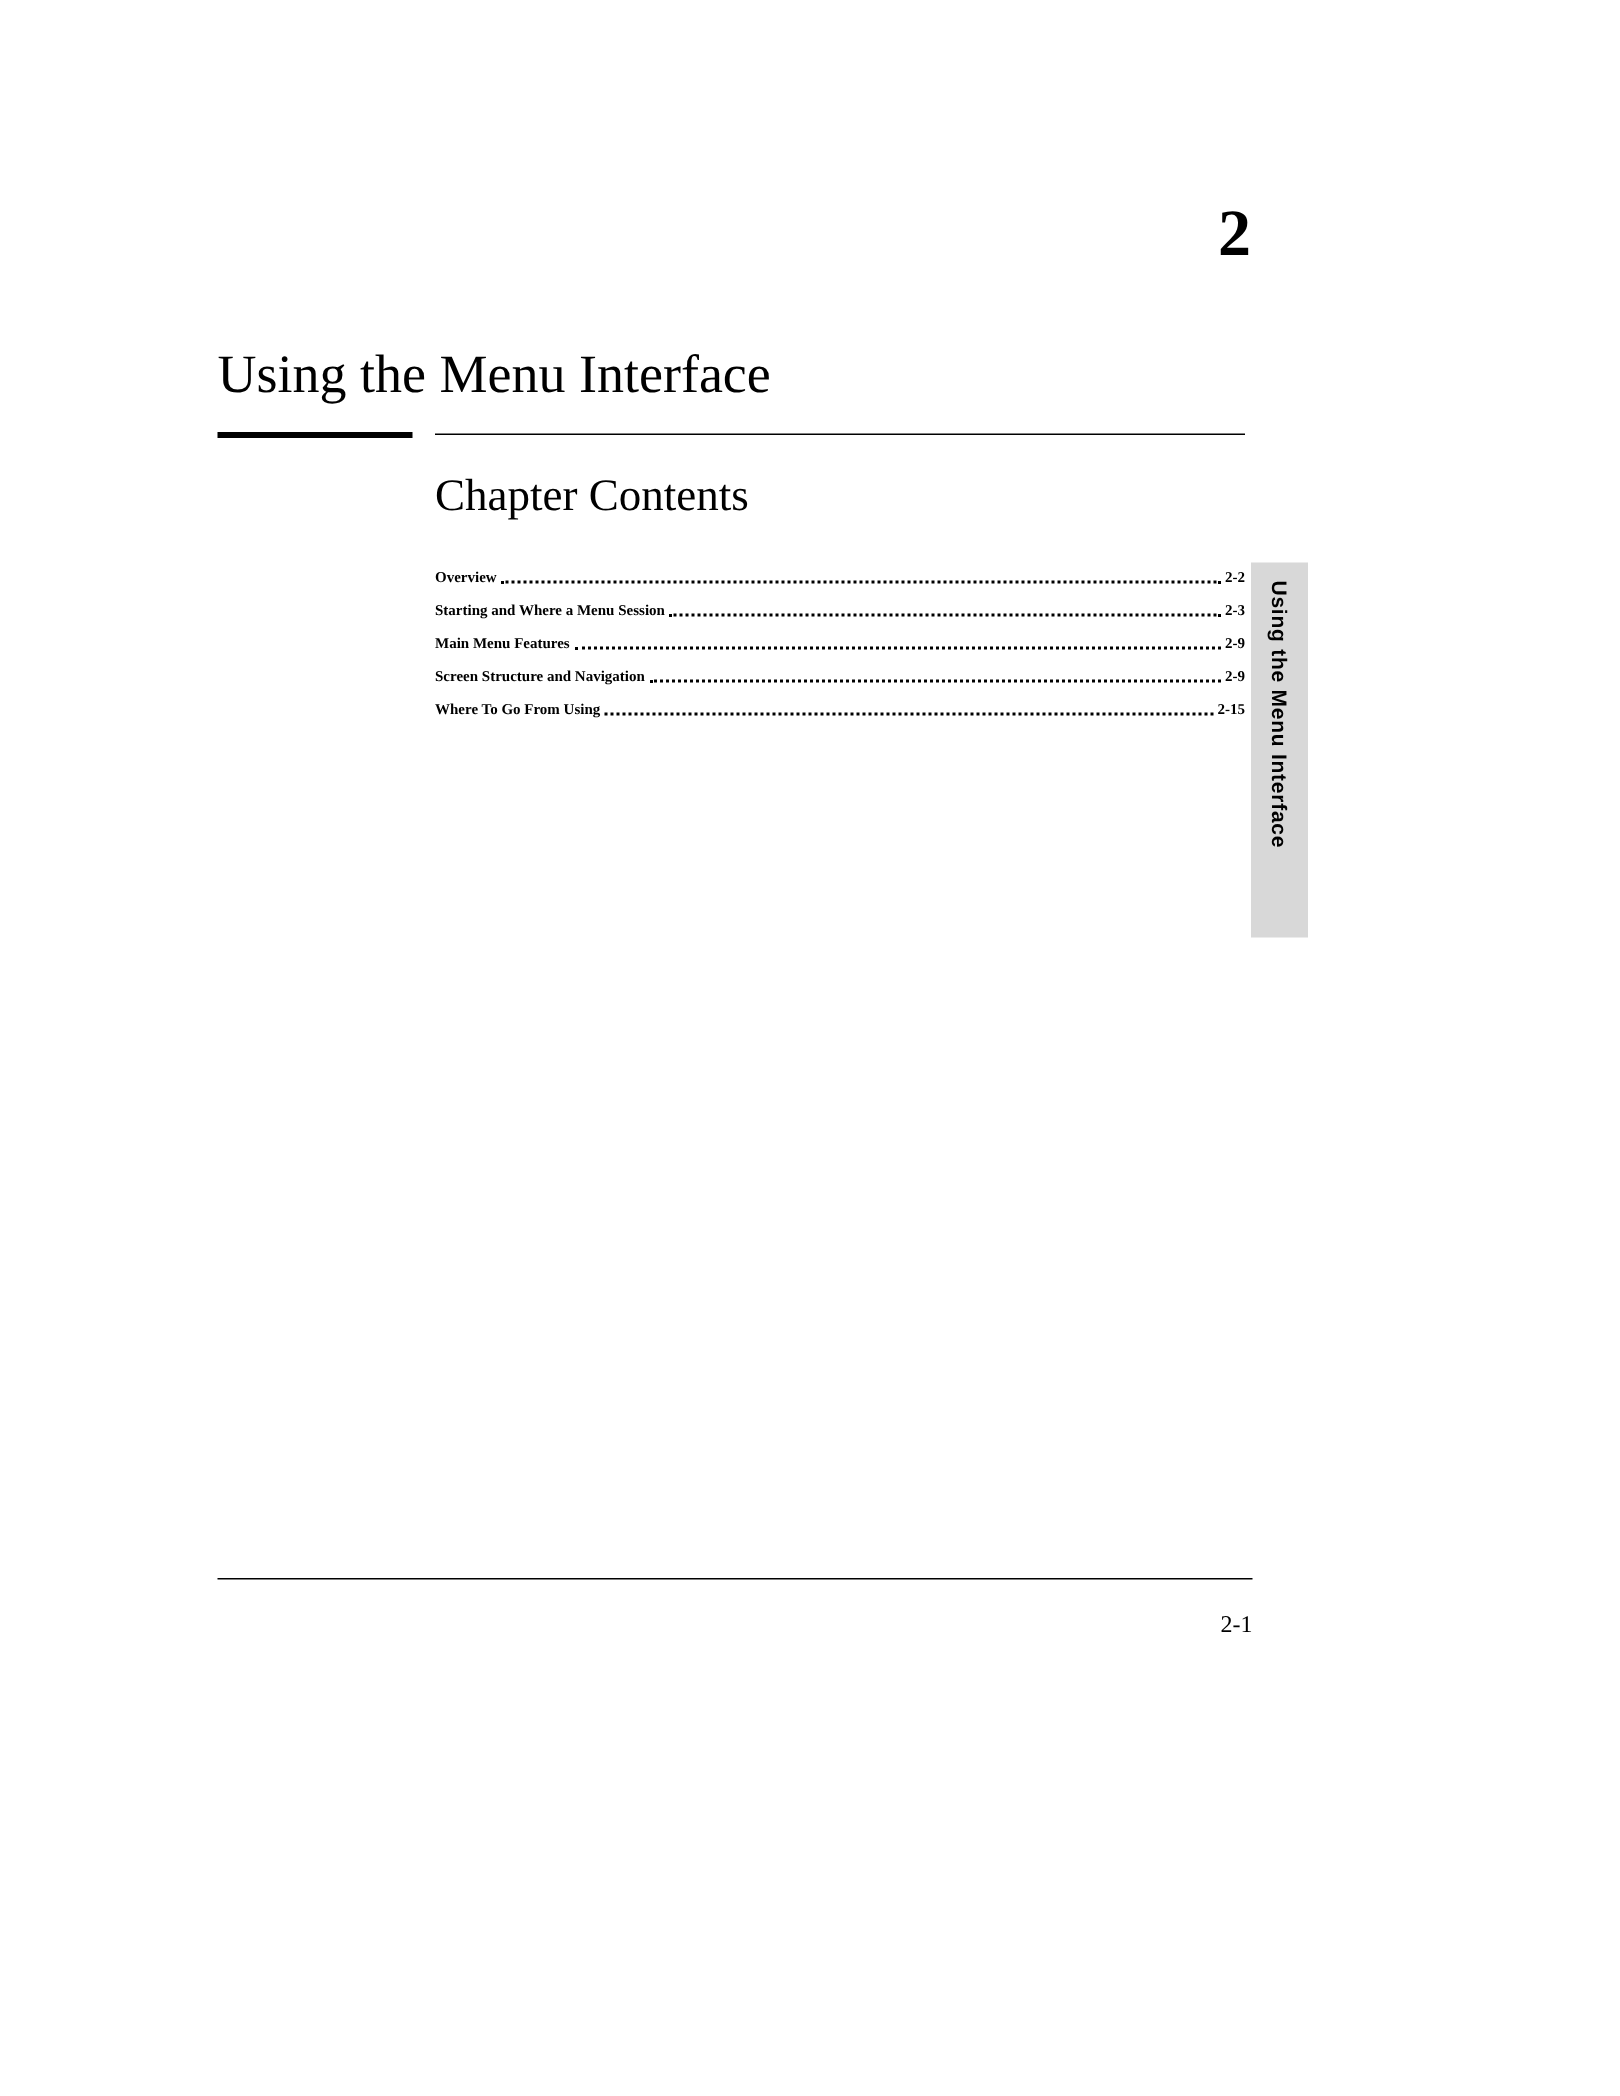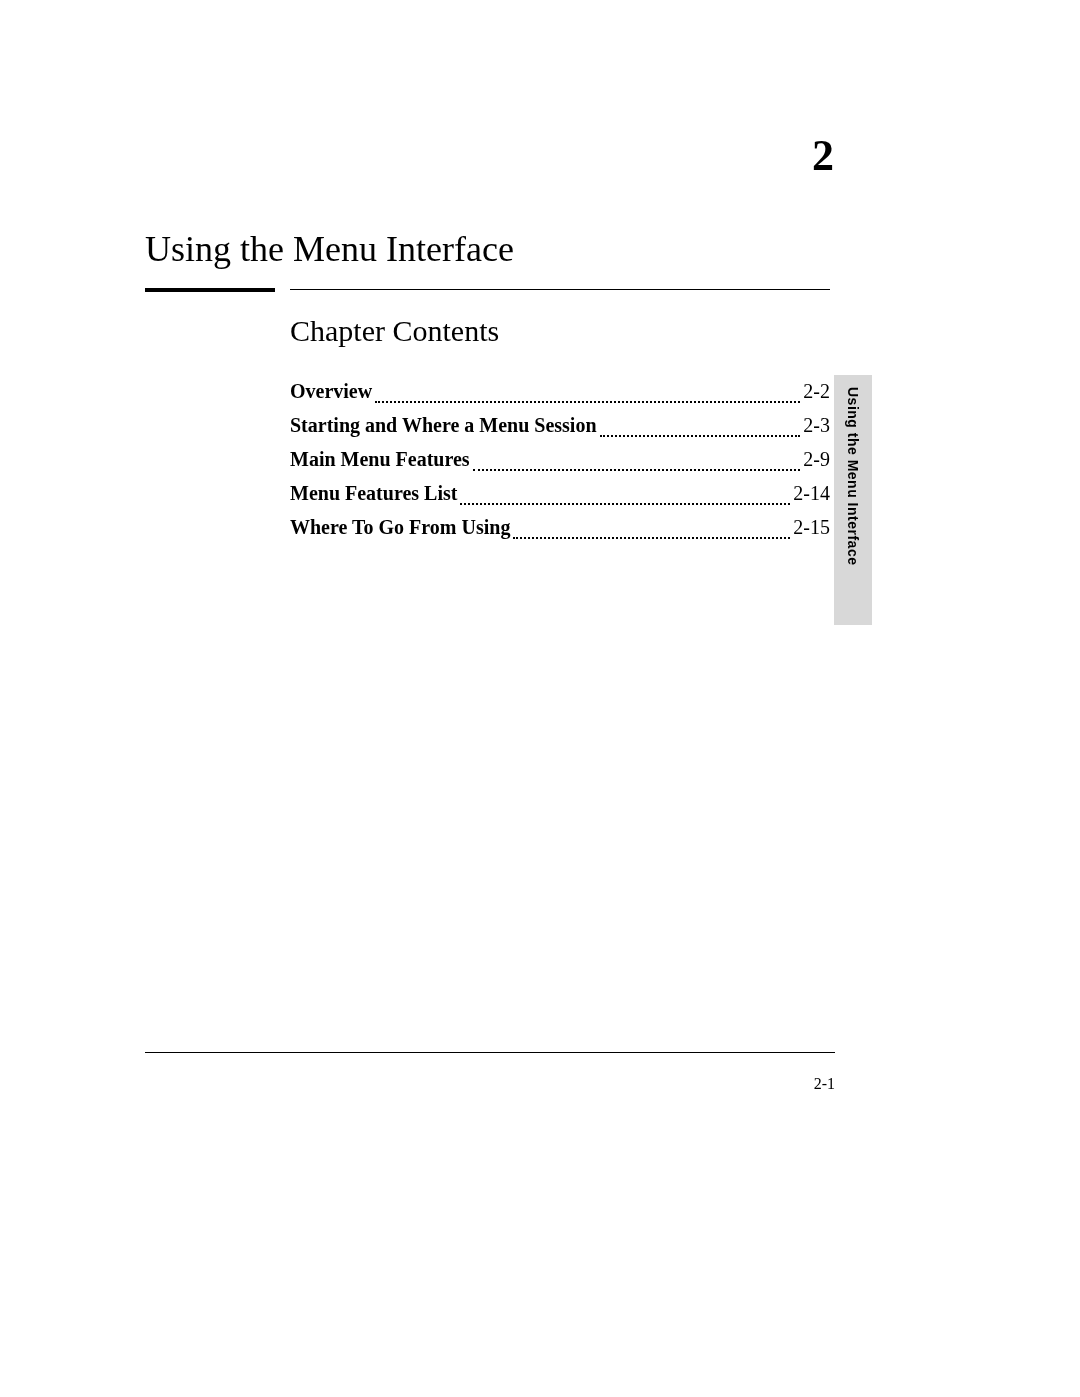--- a/index.html
+++ b/index.html
@@ -57,37 +57,37 @@
     font-size: 30px;
   }
   .toc {
     position: absolute;
     top: 380px;
     left: 290px;
     width: 540px;
   }
   .toc-row {
     display: flex;
-    align-items: flex-end;
+    align-items: flex-start;
     white-space: nowrap;
     font-family: "Times New Roman", Times, serif;
-    font-size: 20px;
+    font-size: 10px;
     margin-bottom: 11px;
   }
   .toc-label {
     font-weight: bold;
   }
   .toc-dots {
     flex: 1;
     margin: 0 3px;
     border-bottom: 2px dotted #000;
     height: 0.65em;
   }
   .toc-page {
-    font-weight: normal;
+    font-weight: bold;
   }
   .side-tab {
     position: absolute;
     top: 375px;
     right: 208px;
     width: 38px;
     height: 250px;
     background: #d8d8d8;
     display: flex;
     align-items: flex-start;
@@ -143,23 +143,23 @@
       <span class="toc-label">Starting and Where a Menu Session</span>
       <span class="toc-dots"></span>
       <span class="toc-page">2-3</span>
     </div>
     <div class="toc-row">
       <span class="toc-label">Main Menu Features</span>
       <span class="toc-dots"></span>
       <span class="toc-page">2-9</span>
     </div>
     <div class="toc-row">
-      <span class="toc-label">Menu Features List</span>
+      <span class="toc-label">Screen Structure and Navigation</span>
       <span class="toc-dots"></span>
-      <span class="toc-page">2-14</span>
+      <span class="toc-page">2-9</span>
     </div>
     <div class="toc-row">
       <span class="toc-label">Where To Go From Using</span>
       <span class="toc-dots"></span>
       <span class="toc-page">2-15</span>
     </div>
   </div>
 
   <div class="side-tab">
     <span class="side-tab-text">Using the Menu Interface</span>

